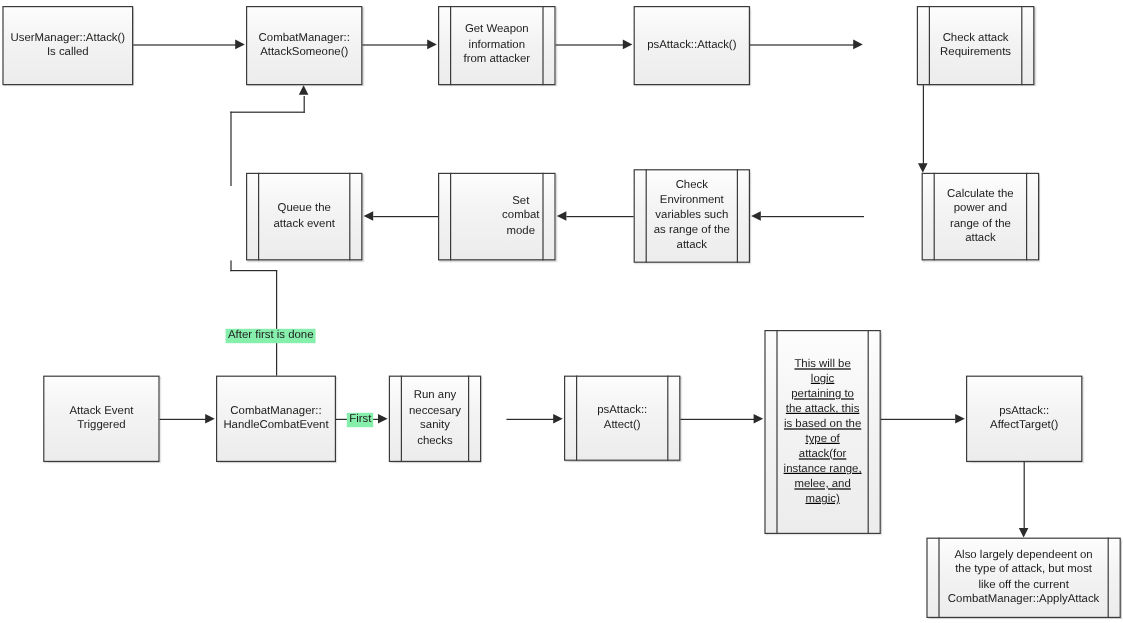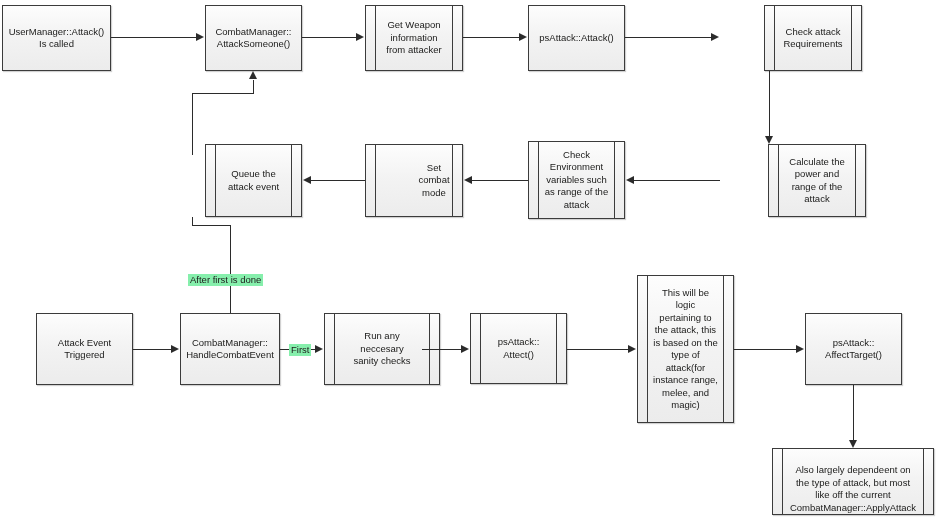--- a/index.html
+++ b/index.html
@@ -196,32 +196,32 @@
   <div class="node" style="left:36px; top:313px; width:97px; height:72px;">
     <span class="label">Attack Event
 Triggered</span>
   </div>
 
   <div class="node" style="left:180px; top:313px; width:100px; height:72px;">
     <span class="label">CombatManager::
 HandleCombatEvent</span>
   </div>
 
-  <div class="node pre" style="left:324px; top:313px; width:116px; height:72px;justify-content:center;">
+  <div class="node pre" style="left:324px; top:313px; width:77px; height:72px;justify-content:center;">
     <span class="label">Run any
 neccesary
 sanity checks</span>
   </div>
 
   <div class="node pre" style="left:470px; top:313px; width:97px; height:71px;">
     <span class="label">psAttack::
 Attect()</span>
   </div>
 
-  <div class="node pre" style="left:637px; top:275px; width:97px; height:148px;">
+  <div class="node pre" style="left:637px; top:275px; width:97px; height:170px;text-decoration:underline;">
     <span class="label">This will be
 logic
 pertaining to
 the attack, this
 is based on the
 type of
 attack(for
 instance range,
 melee, and
 magic)</span>
@@ -244,20 +244,20 @@
 
   <div class="ln h" style="left:567px; top:349px; width:62px;"></div>
   <div class="arrow right" style="left:628px; top:344.5px;"></div>
 
   <div class="ln h" style="left:734px; top:349px; width:62px;"></div>
   <div class="arrow right" style="left:796px; top:344.5px;"></div>
 
   <div class="ln v" style="left:853px; top:385px; height:56px;"></div>
   <div class="arrow down" style="left:848.5px; top:440px;"></div>
 
-  <div class="node pre" style="left:772px; top:448px; width:162px; height:67px;align-items:flex-end;">
+  <div class="node pre" style="left:772px; top:448px; width:162px; height:67px;">
     <span class="label">Also largely dependeent on
 the type of attack, but most
 like off the current
 CombatManager::ApplyAttack</span>
   </div>
 
 </div>
 
 </body></html>

